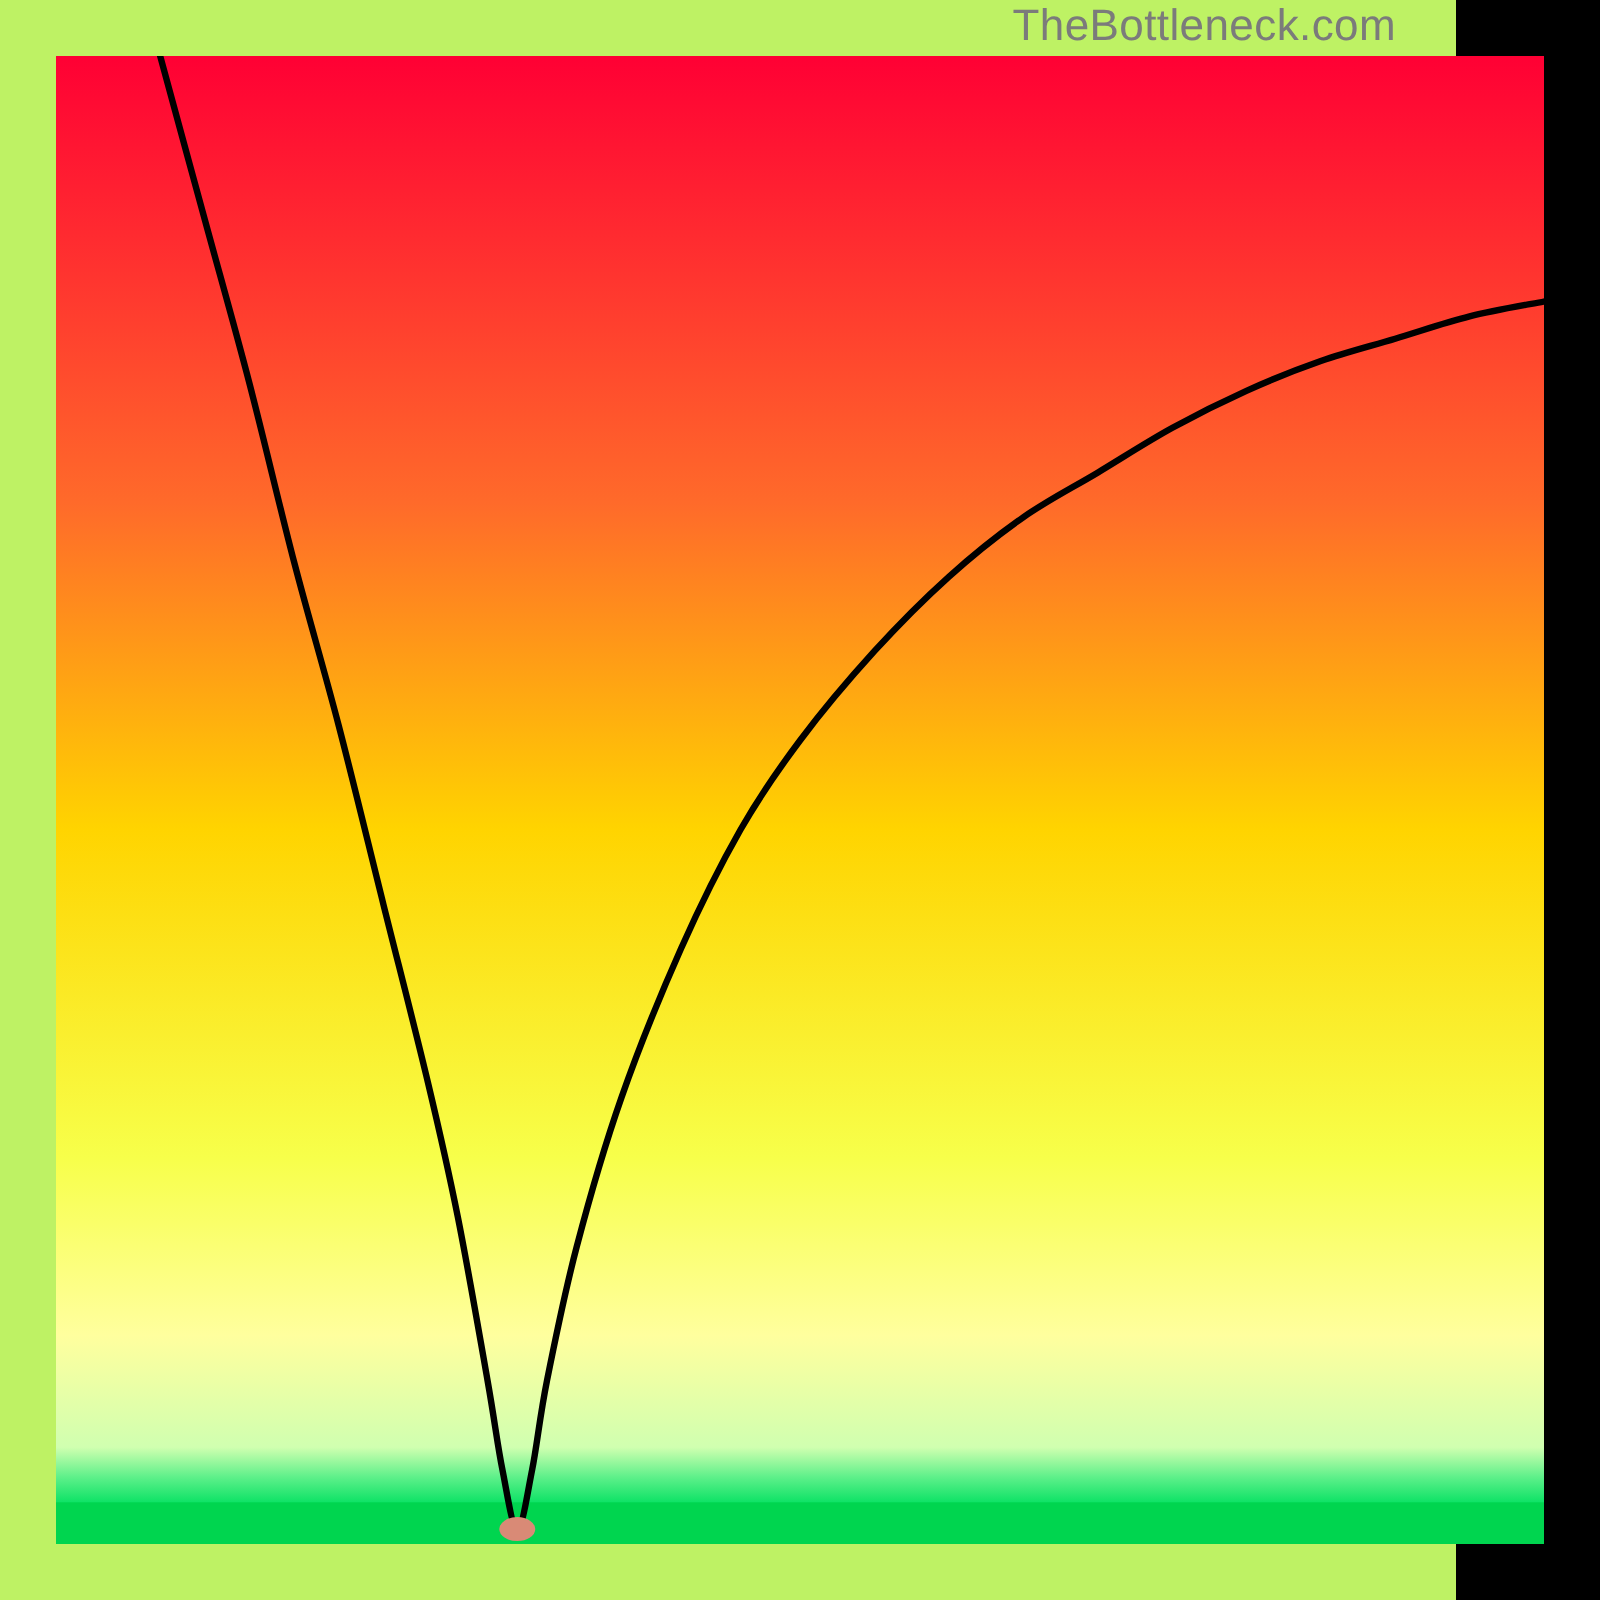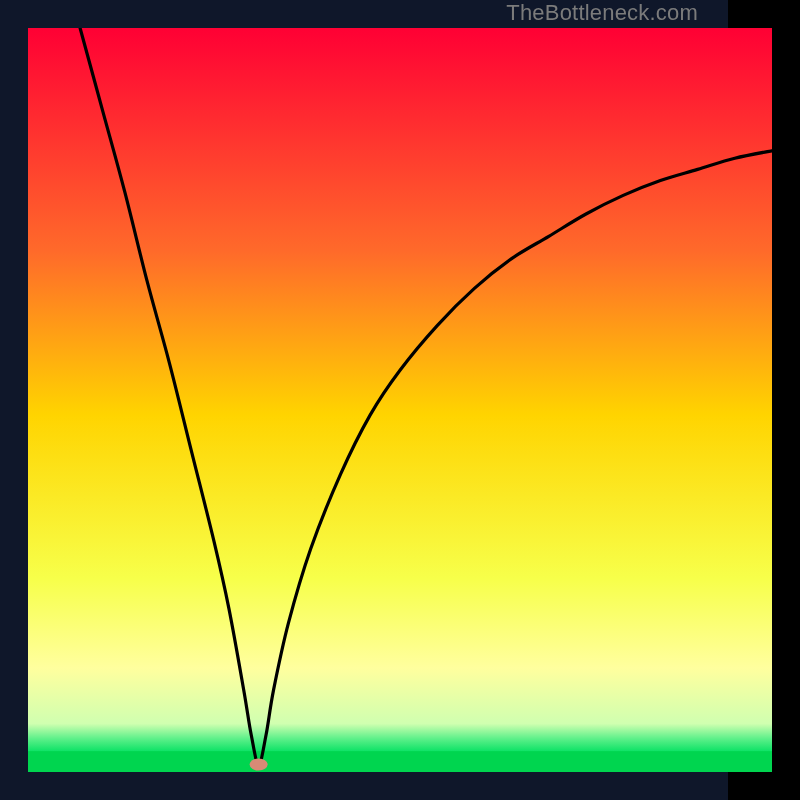--- a/index.html
+++ b/index.html
@@ -7,21 +7,21 @@
     padding: 0;
     width: 800px;
     height: 800px;
     background: #000;
     overflow: hidden;
   }
   .outer {
     position: relative;
     width: 728px;
     height: 800px;
-    background: #0f172a;
+    background: #bef264;
     text-align: right;
   }
   .plot-area {
     position: absolute;
     left: 28px;
     top: 28px;
     width: 744px;
     height: 744px;
   }
   .watermark {

